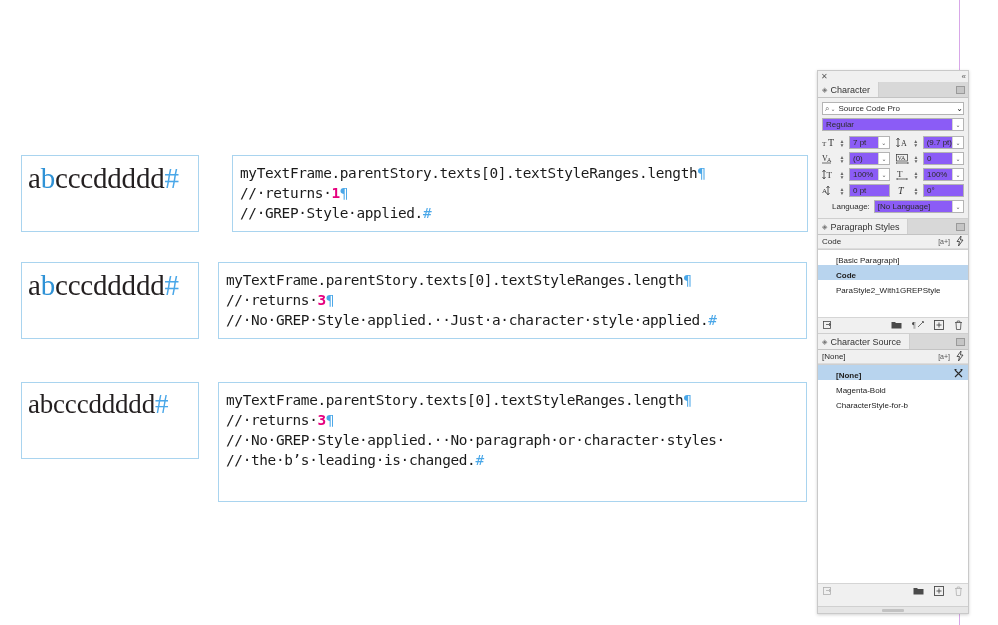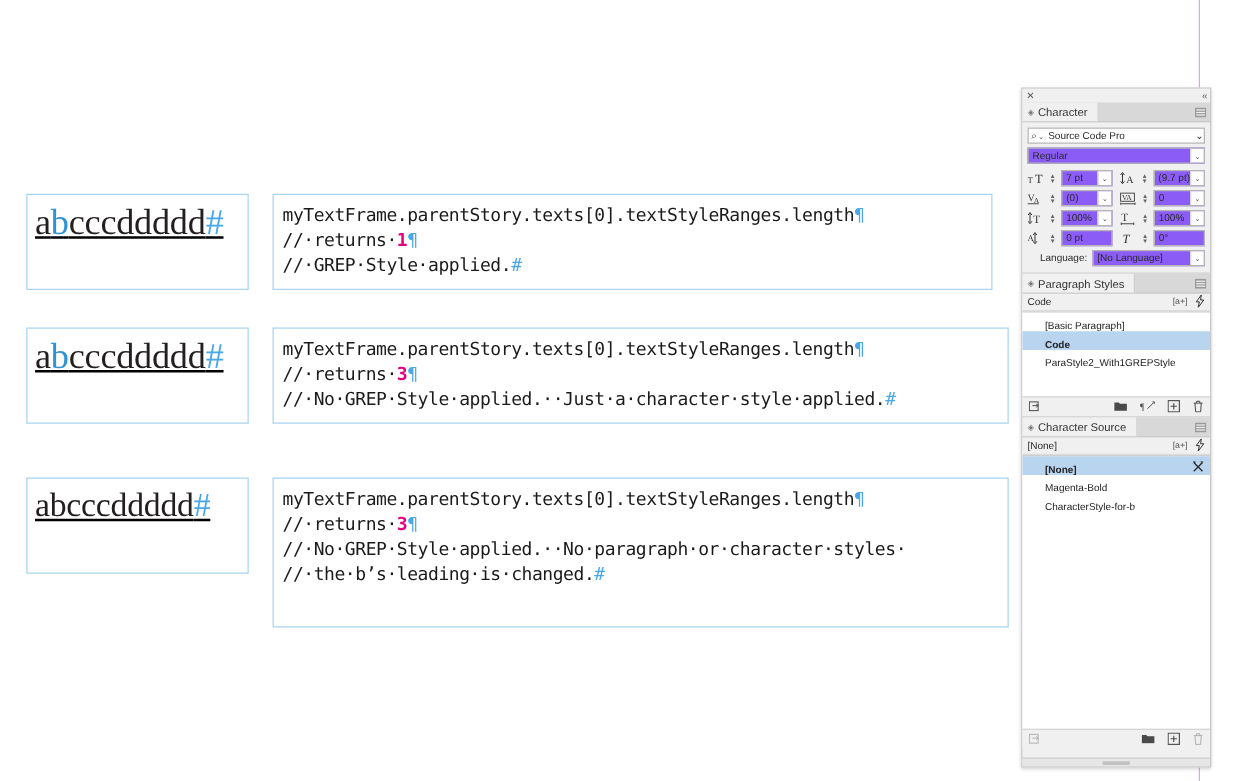--- a/index.html
+++ b/index.html
@@ -16,21 +16,20 @@
   .guide-v {
     position: absolute; top: 0; width: 1px; height: 625px;
     background: #d8a7e8;
   }
 
   
   .sample-frame {
     position: absolute;
     border: 1px solid #a9d4ef;
     background: #ffffff;
-    text-decoration: underline;
   }
   .sample-text {
     font-family: "Liberation Serif", serif;
     font-size: 29px;
     line-height: 1;
     white-space: pre;
     padding: 8px 0 0 6px;
     letter-spacing: -0.2px;
     color: #231f20;
   }
@@ -170,21 +169,21 @@
 <body>
 
 <div id="stage">
 
   <div class="guide-v" style="left:959px;"></div>
 
   <div class="sample-frame" style="left:21px; top:155px; width:178px; height:77px;">
     <div class="sample-text"><span>a</span><span class="blue-char">b</span><span>cccddddd</span><span class="hash">#</span></div>
   </div>
 
-  <div class="code-frame" style="left:218px; top:155px; width:576px; height:77px;">
+  <div class="code-frame" style="left:232px; top:155px; width:576px; height:77px;">
     <div class="code-text"><span>myTextFrame.parentStory.texts[0].textStyleRanges.length</span><span class="pilcrow">¶</span>
 <span>//·returns·</span><span class="num">1</span><span class="pilcrow">¶</span>
 <span>//·GREP·Style·applied.</span><span class="hash">#</span></div>
   </div>
 
   <div class="sample-frame" style="left:21px; top:262px; width:178px; height:77px;">
     <div class="sample-text"><span>a</span><span class="blue-char">b</span><span>cccddddd</span><span class="hash">#</span></div>
   </div>
 
   <div class="code-frame" style="left:218px; top:262px; width:589px; height:77px;">

